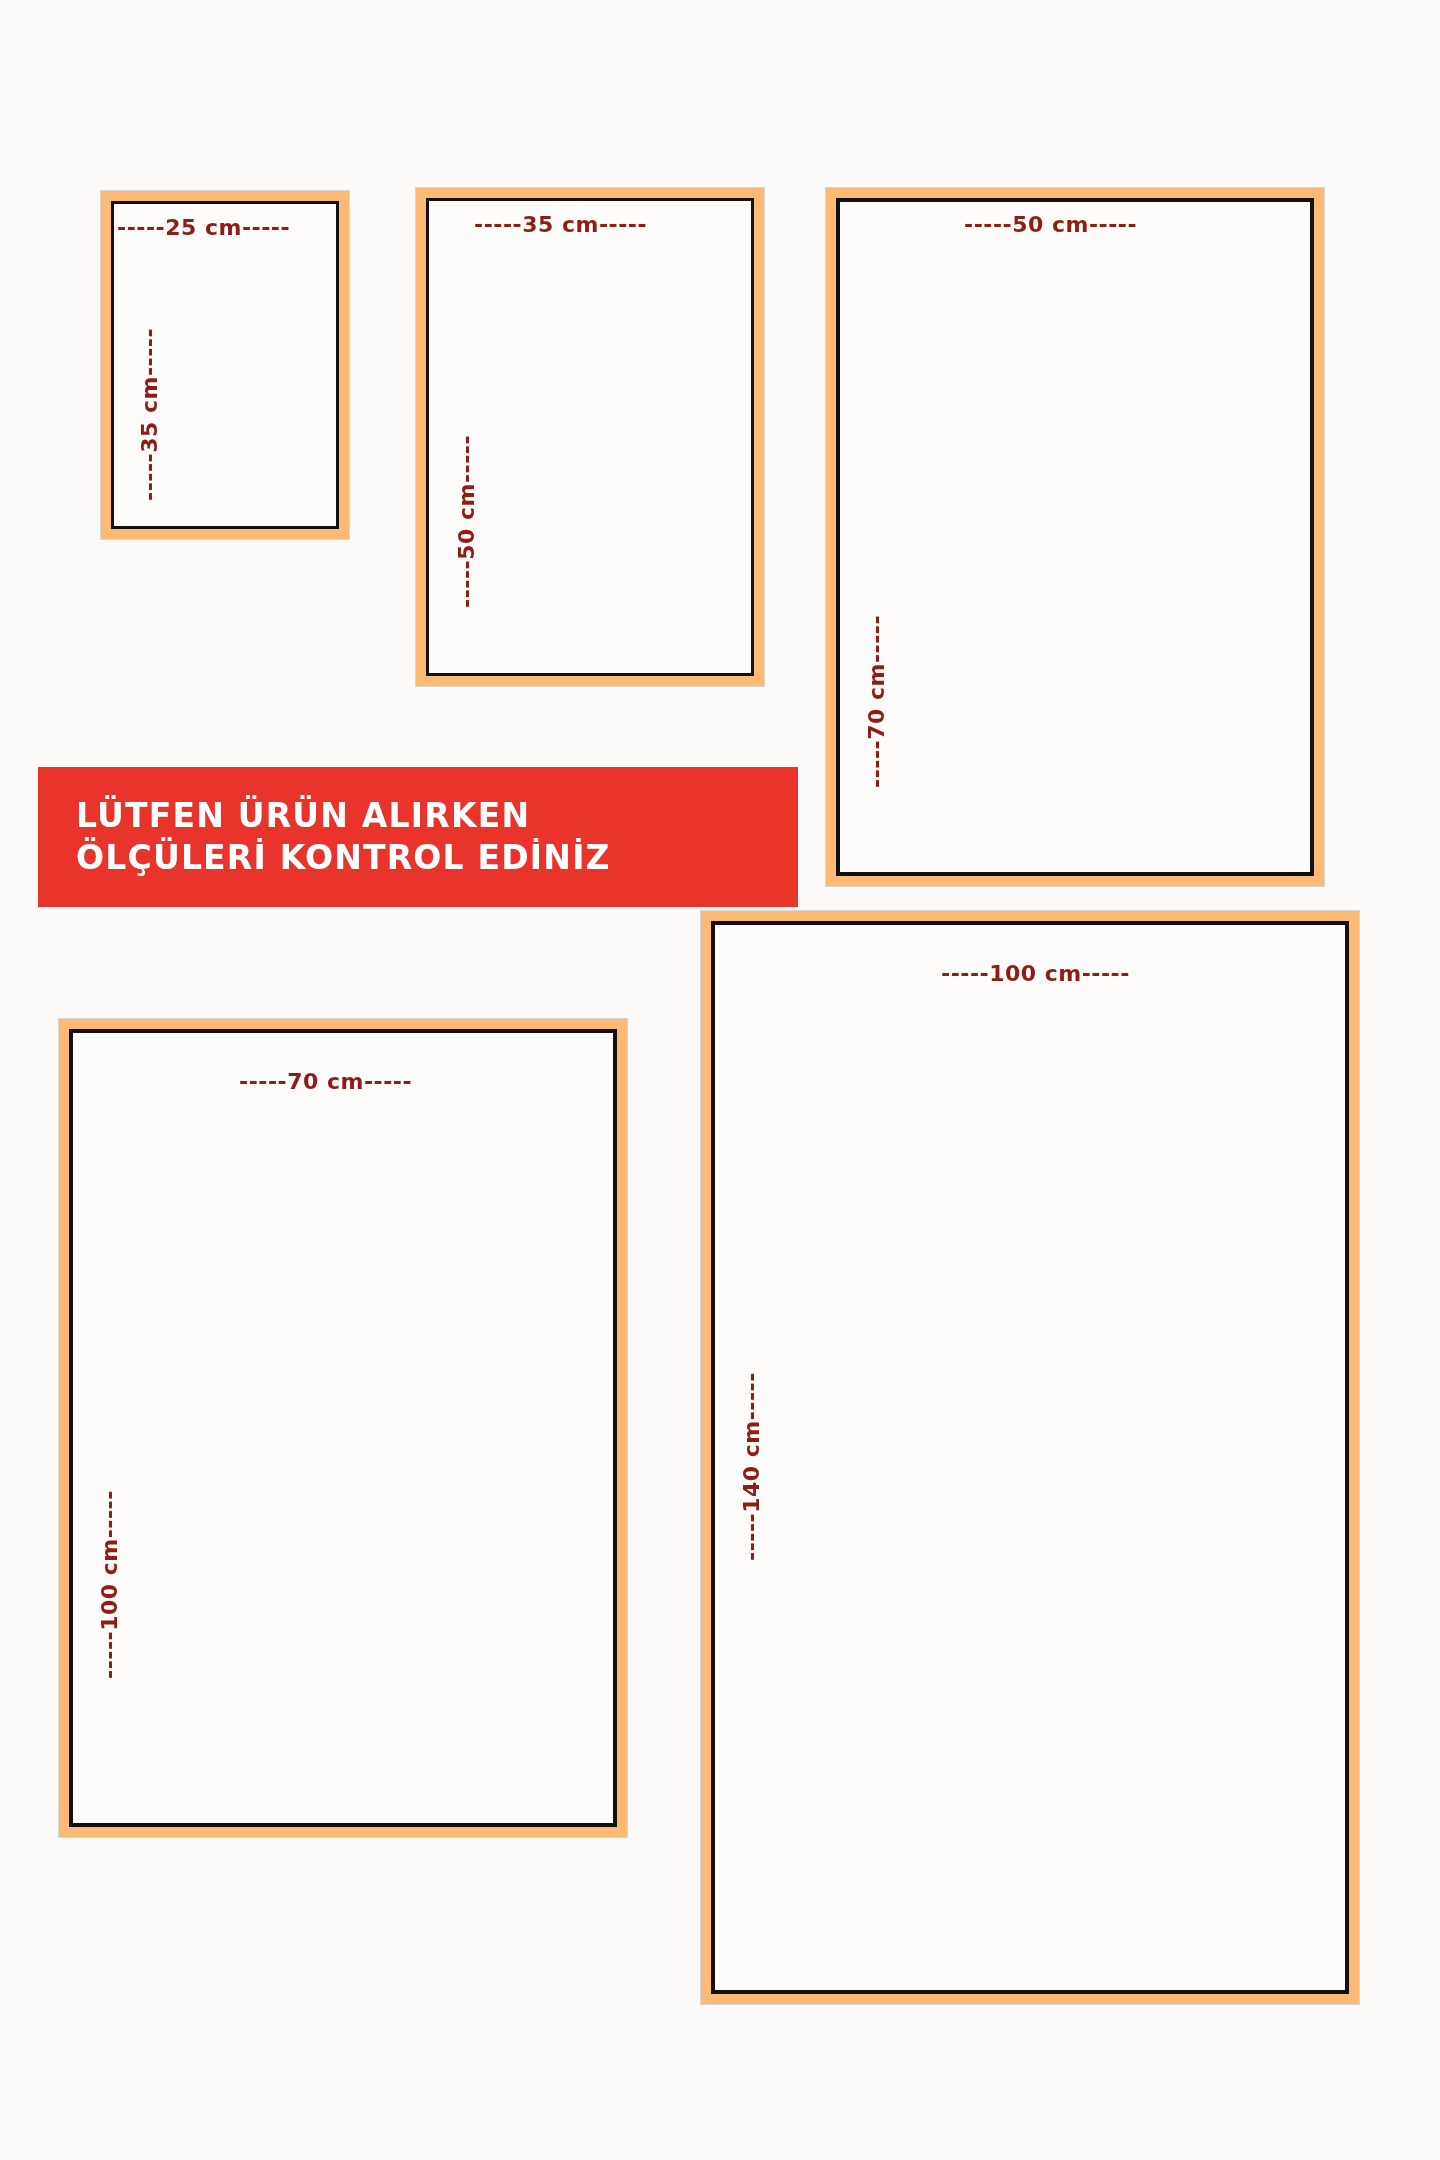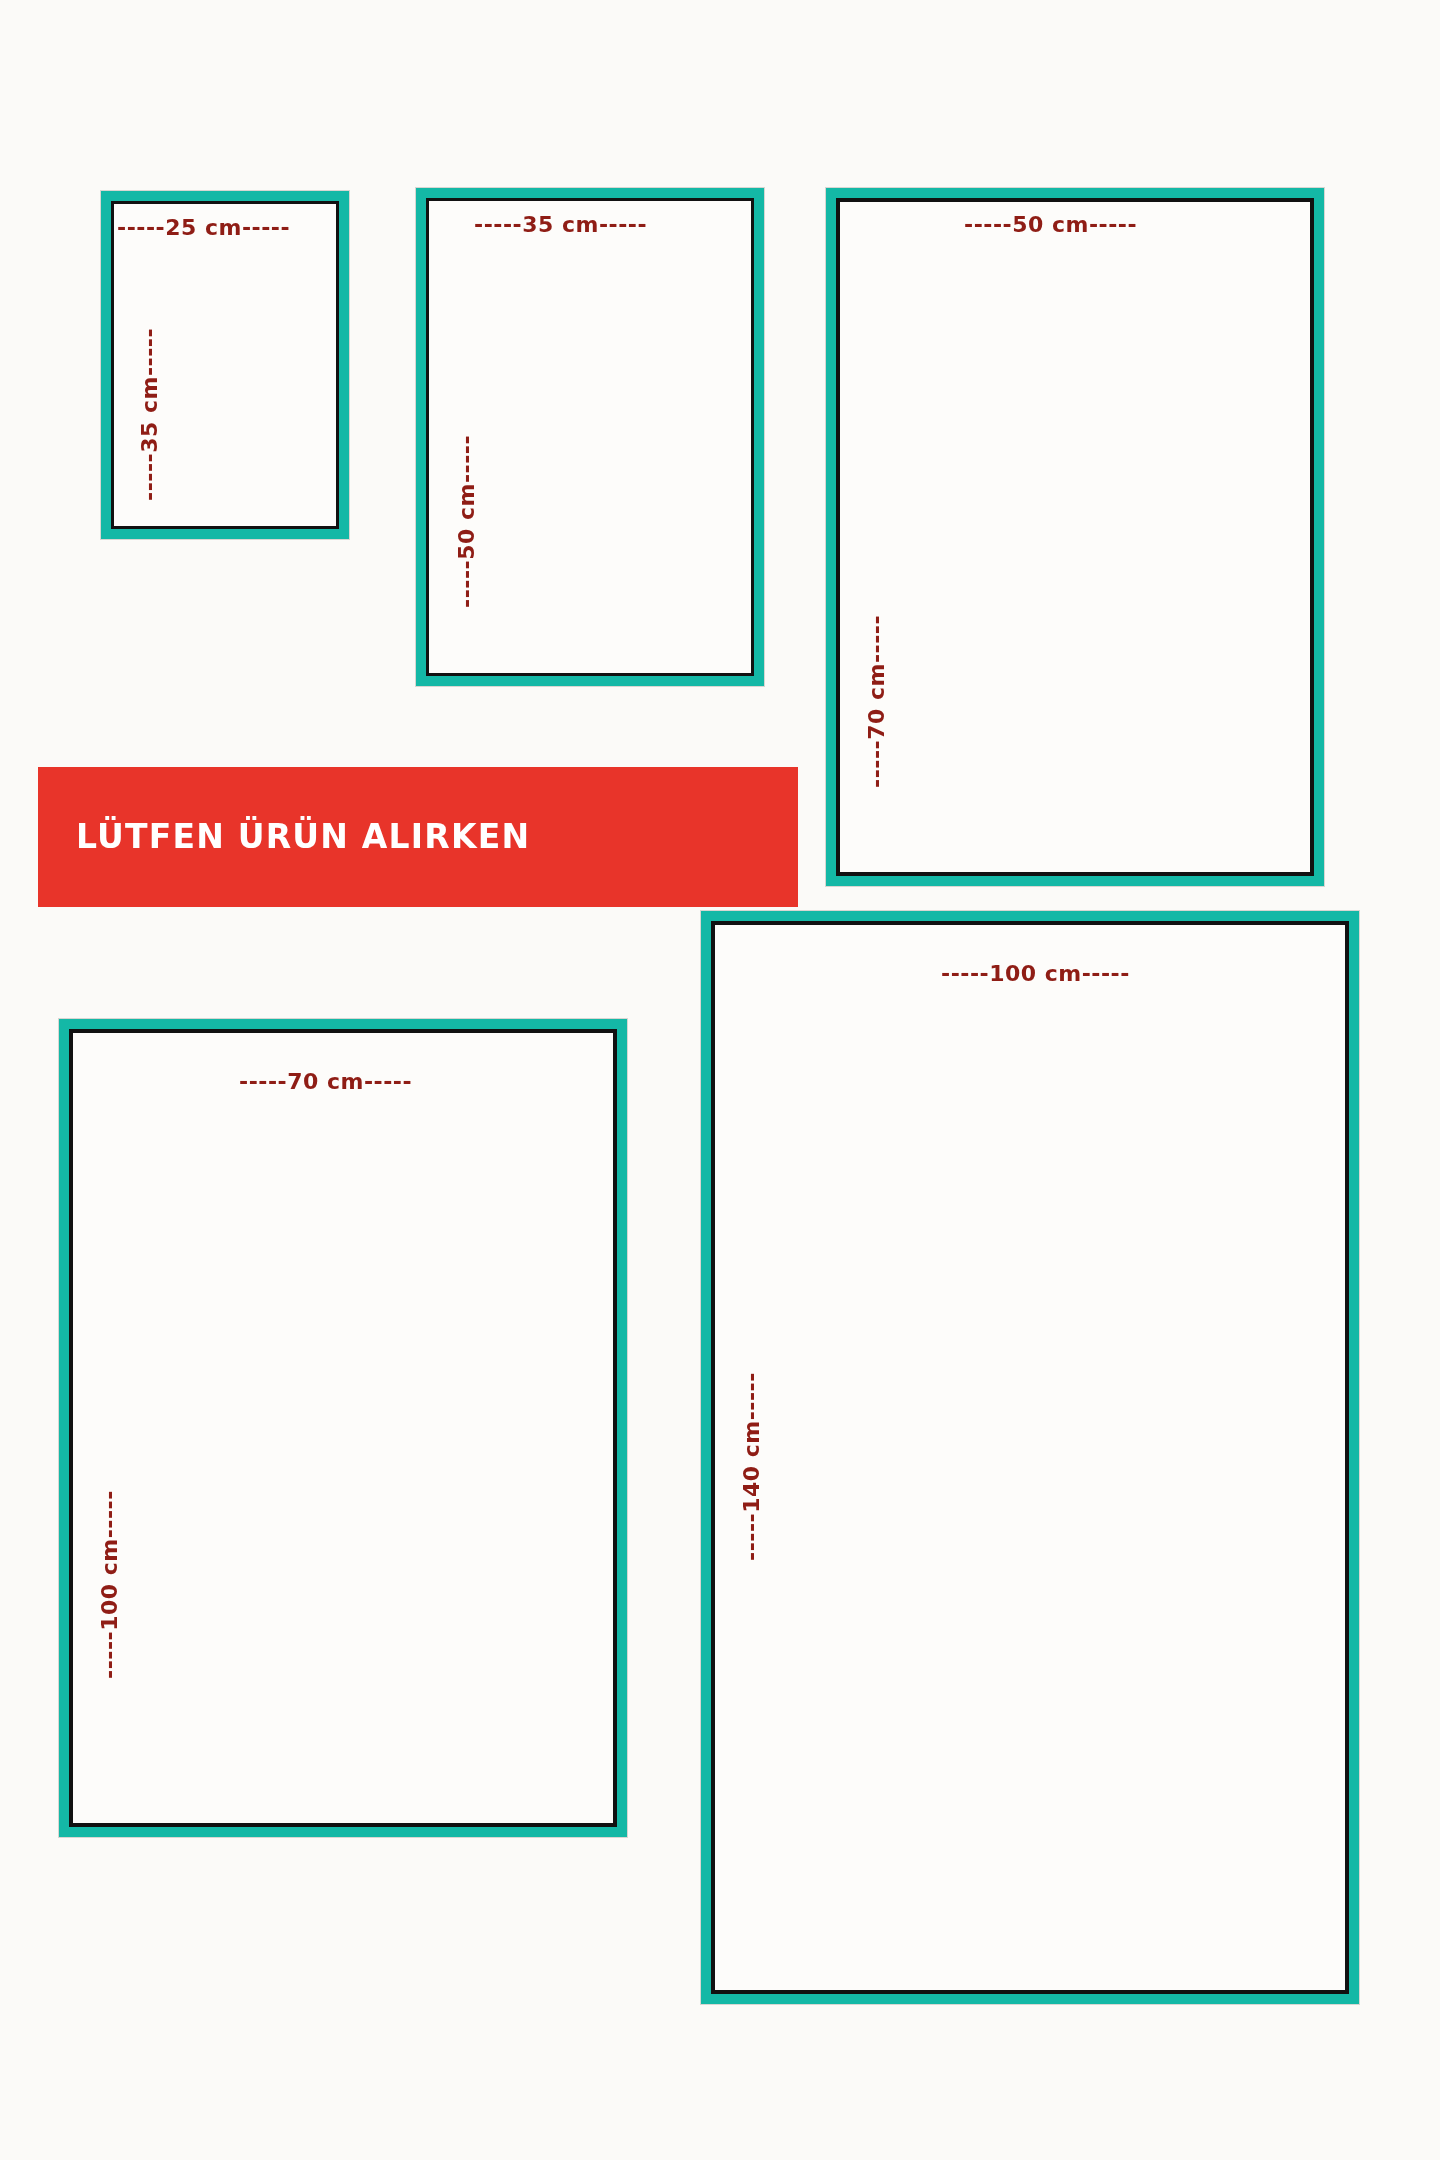--- a/index.html
+++ b/index.html
@@ -15,21 +15,21 @@
   }
   #canvas {
     position: relative;
     width: 1440px;
     height: 2160px;
     background: #fbfaf8;
   }
   
   .frame {
     position: absolute;
-    background: #14b8a6;
+    background: #fdba74;
     border: 1px solid #d8d6d2;
     box-sizing: border-box;
   }
   .frame .inner {
     position: absolute;
     left: 10px;
     top: 10px;
     right: 10px;
     bottom: 10px;
     border: 4px solid #111111;
@@ -104,15 +104,16 @@
   </div>
 
   <div class="frame" style="left:700px; top:910px; width:660px; height:1095px;">
     <div class="inner"></div>
     <div class="dim" style="left:240px; top:52px; font-size:22px;">-----100 cm-----</div>
     <div class="dim vert" style="left:40px; top:650px; font-size:22px;">-----140 cm-----</div>
   </div>
 
   <div id="banner" style="left:38px; top:722px; width:760px; height:140px;">
     <div class="line">LÜTFEN ÜRÜN ALIRKEN</div>
+    <div class="line">ÖLÇÜLERİ KONTROL EDİNİZ</div>
   </div>
 
 </div>
 
 </body></html>

